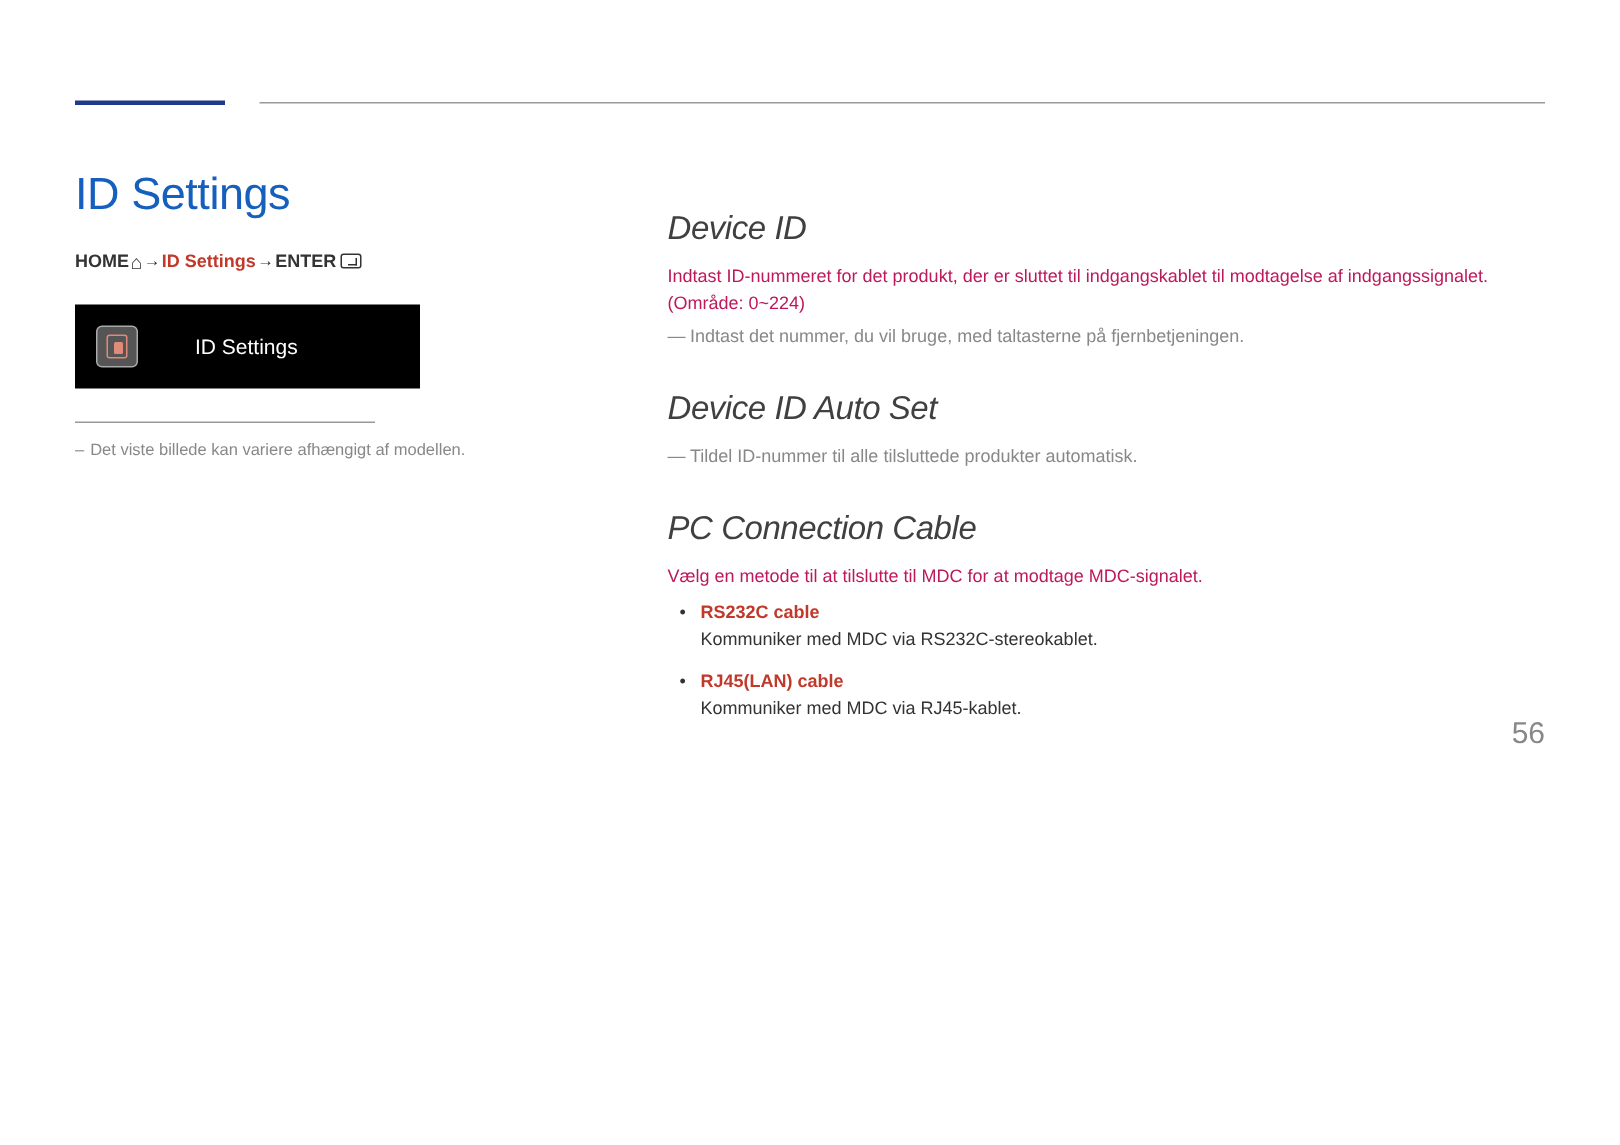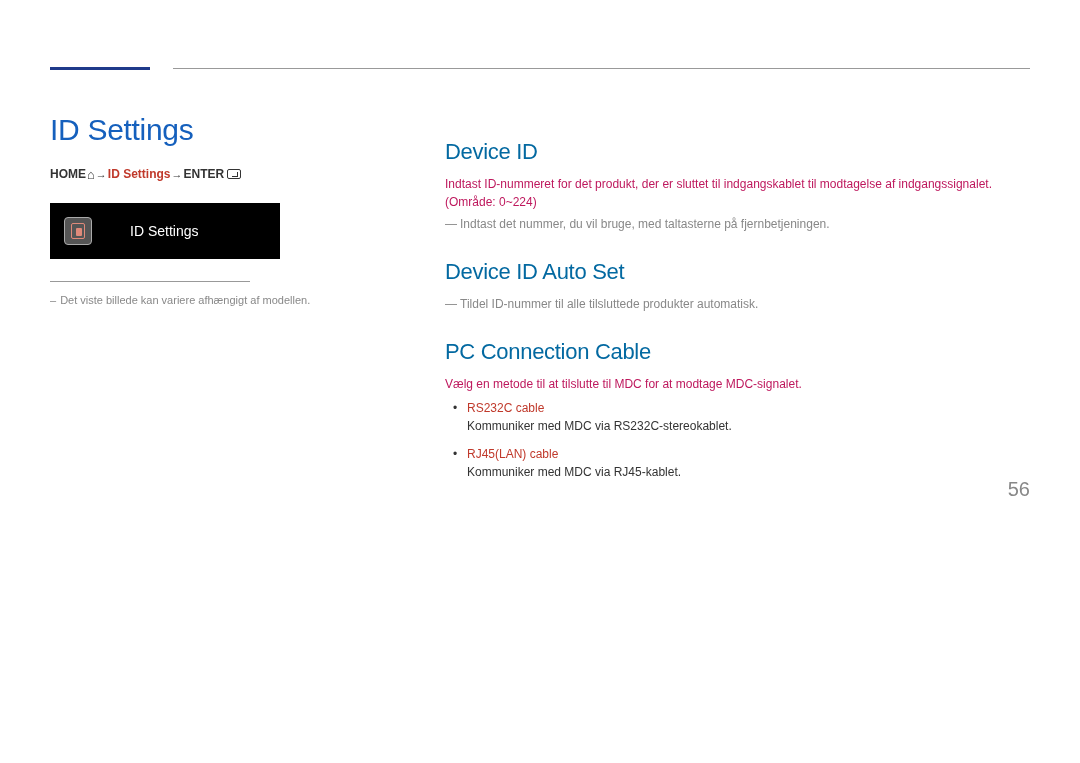--- a/index.html
+++ b/index.html
@@ -187,24 +187,25 @@
     right: 2px;
     top: 2px;
     width: 5px;
     height: 4px;
     border-right: 1.2px solid #333;
     border-bottom: 1.2px solid #333;
   }
   .section-h {
     font-size: 22px;
     font-weight: 500;
-    color: #0369a1;
+    color: #404040;
     margin-top: 26px;
     margin-bottom: 10px;
     letter-spacing: -0.3px;
+    font-style: italic;
   }
   .body-text {
     font-size: 12px;
     color: #be185d;
     line-height: 1.5;
     margin-bottom: 4px;
   }
   .footnote {
     font-size: 12px;
     color: #888;
@@ -229,21 +230,21 @@
   .cable-list li::before {
     content: "•";
     position: absolute;
     left: 8px;
     top: 0;
     color: #333;
     font-size: 12px;
   }
   .cable-name {
     color: #c0392b;
-    font-weight: 400;
+    font-weight: 700;
     display: block;
   }
   .page-number {
     position: absolute;
     bottom: 30px;
     right: 50px;
     font-size: 20px;
     color: #888;
   }
 </style>

